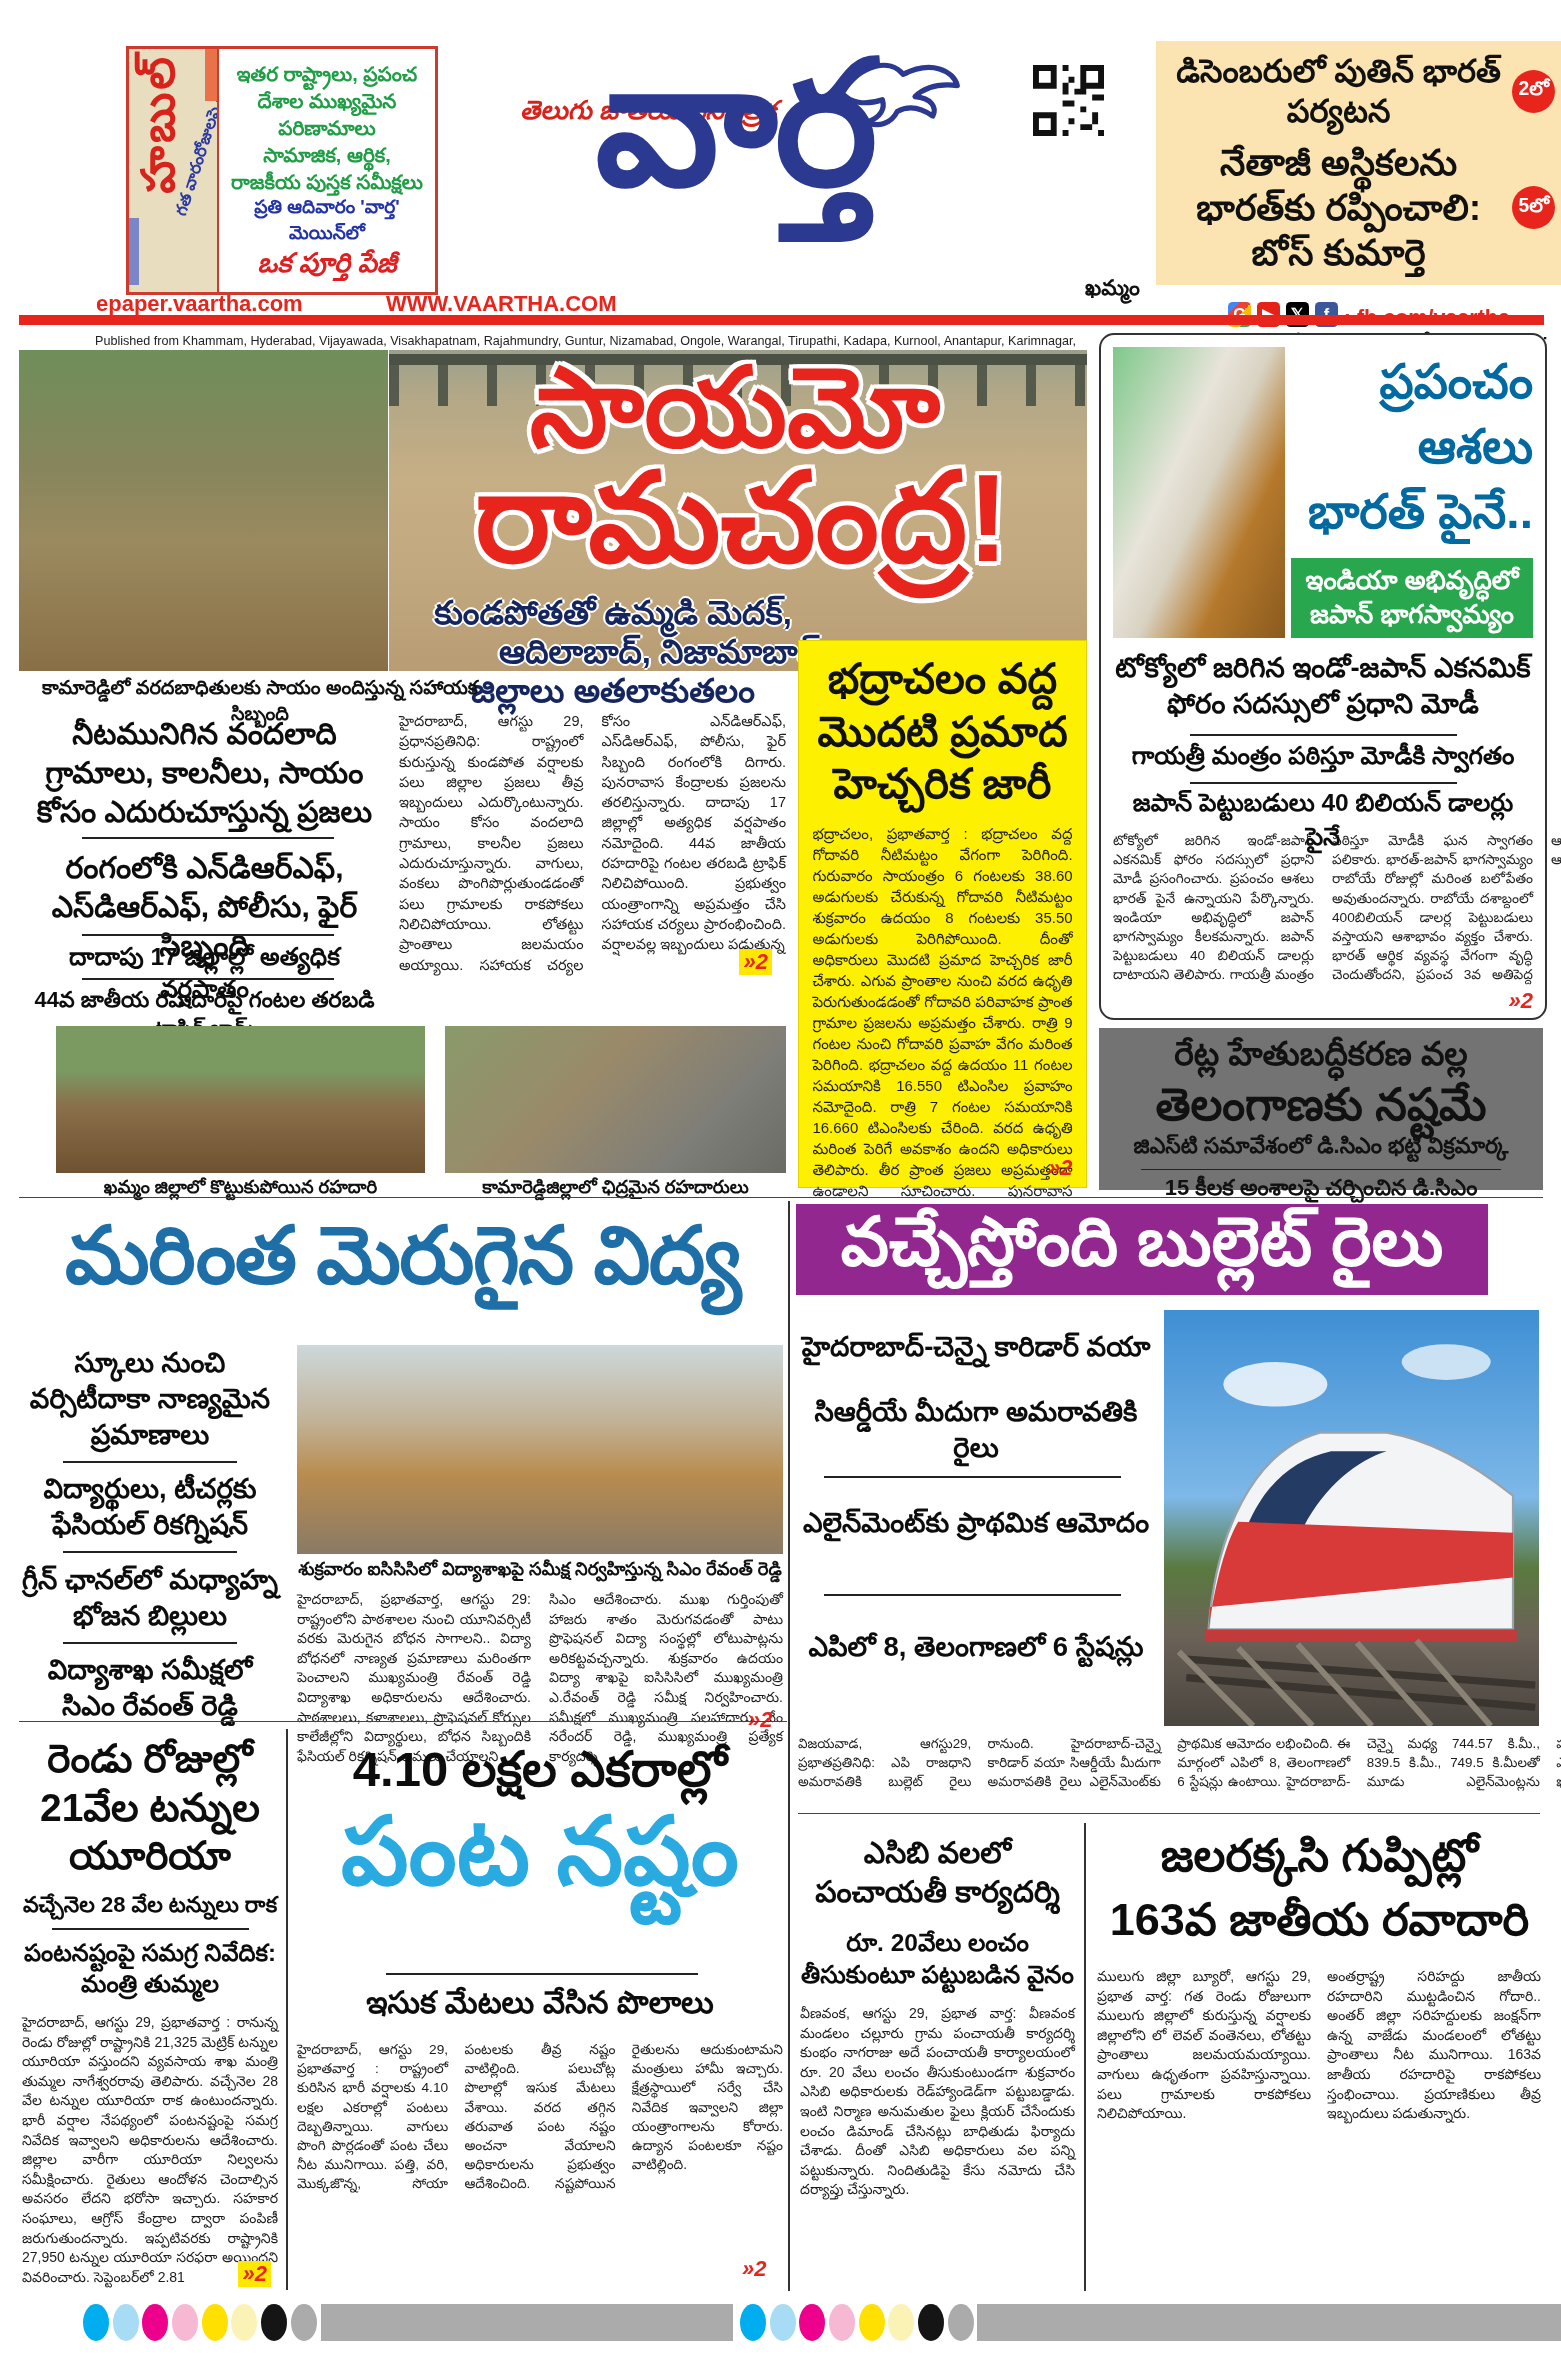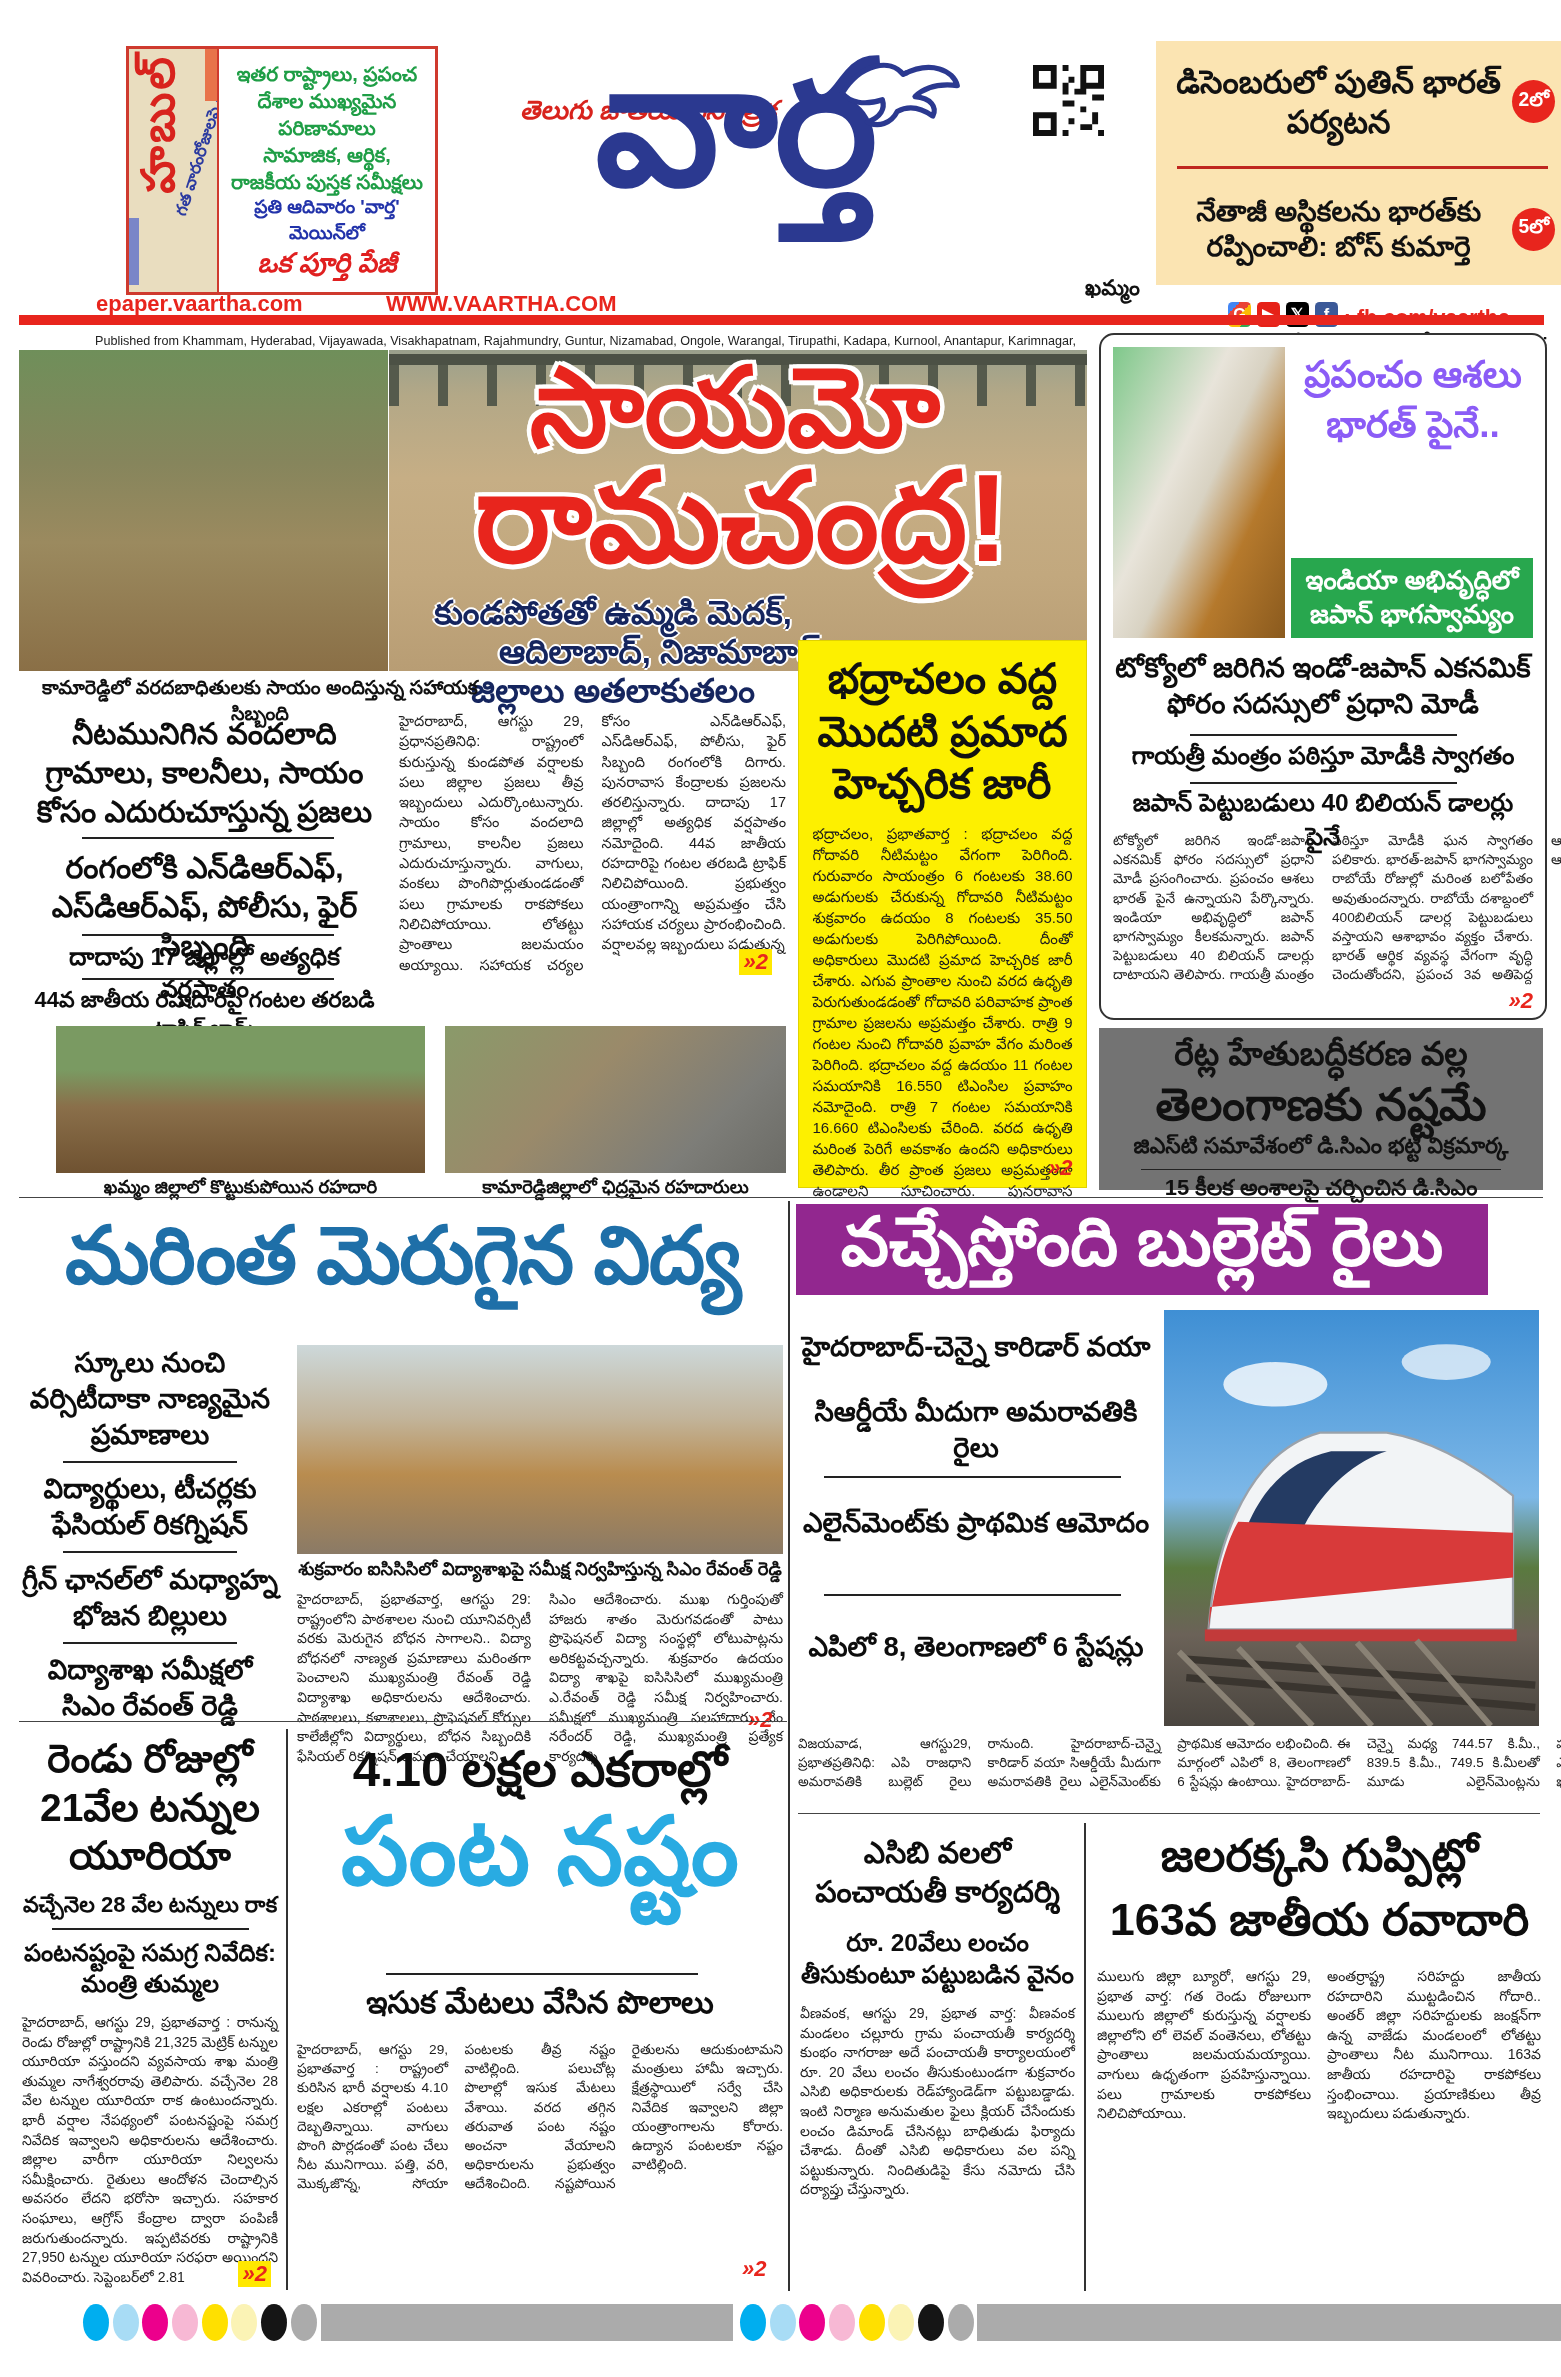--- a/index.html
+++ b/index.html
@@ -54,21 +54,21 @@
   .body{font-size:14.5px;line-height:1.4;color:#1c1c1c;}
   .cols2{column-count:2;column-gap:18px;}
   .cols3{column-count:3;column-gap:16.3px;}
   .cols4{column-count:4;column-gap:16.3px;}
   .jump{color:#e8251d;font-weight:bold;font-style:italic;font-size:22px;}
   .hl{background:#ffe800;padding:0 4.5px;}
   .ybox{background:#fdf000;border:1.5px solid #e0d200;}
   .ybox h2{margin:0;font-size:42px;line-height:1.25;text-align:center;font-weight:bold;color:#111;}
   
   .card{border:2.2px solid #333;border-radius:15px;background:#fff;}
-  .modi-head{color:#8b5cf6;font-weight:bold;font-size:37px;line-height:1.35;text-align:center;}
+  .modi-head{color:#0369a1;font-weight:bold;font-size:48px;line-height:1.35;text-align:right;}
   .greenbox{background:#28a74e;color:#fff;font-weight:bold;font-size:26px;line-height:1.3;text-align:center;
      display:flex;align-items:center;justify-content:center;}
   .sub{font-weight:bold;text-align:center;color:#0d0d0d;}
   .beige{background:#737373;}
   
   .edu-head{color:#1e6fa8;font-weight:bold;font-size:80px;letter-spacing:-1.5px;}
   .purple-banner{background:#92278f;color:#fff;font-weight:bold;font-size:68px;display:flex;align-items:center;justify-content:center;}
   .cyan{color:#29abe2;}
   .footer-bar{position:absolute;left:0;top:2303px;width:1562px;height:39px;display:flex;align-items:center;}
   .dot{width:26px;height:37px;border-radius:50%;margin-right:3.7px;flex:none;}
@@ -112,21 +112,21 @@
     <path fill="#111" d="M0 0h4v4H0zM8 0h4v4H8zM0 8h4v4H0zM1 1v2h2V1zM9 1v2h2V1zM1 9v2h2V9zM5 0h1v1H5zM6 2h1v1H6zM5 3h1v2H5zM7 4h2v1H7zM10 5h2v1h-2zM5 6h2v1H5zM8 7h1v1H8zM10 8h1v2h-1zM6 9h1v1H6zM8 10h2v1H8zM5 11h1v1H5zM11 11h1v1h-1z"></path>
   </svg>
 
   <div class="abs cream" style="left:1156px;top:41px;width:386px;height:223px;">
     <div style="display:flex;align-items:center;gap:4.5px;">
       <h3 style="flex:1;">డిసెంబరులో పుతిన్ భారత్ పర్యటన</h3>
       <span class="pagebadge">2లో</span>
     </div>
     <div class="div"></div>
     <div style="display:flex;align-items:center;gap:4.5px;">
-      <h3 style="flex:1;font-size:28px;">నేతాజీ అస్థికలను భారత్‌కు రప్పించాలి: బోస్ కుమార్తె</h3>
+      <h3 style="flex:1;font-size:36px;">నేతాజీ అస్థికలను భారత్‌కు రప్పించాలి: బోస్ కుమార్తె</h3>
       <span class="pagebadge">5లో</span>
     </div>
   </div>
 
   <div class="abs b" style="left:1085px;top:276px;font-size:21.5px;">ఖమ్మం</div>
 
   <div class="abs social" style="left:1228px;top:272px;">
     <span class="icon" style="background:linear-gradient(135deg,#4285f4 25%,#ea4335 25% 50%,#fbbc05 50% 75%,#34a853 75%);">G</span>
     <span class="icon" style="background:#e62117;">▶</span>
     <span class="icon" style="background:#000;">𝕏</span>

